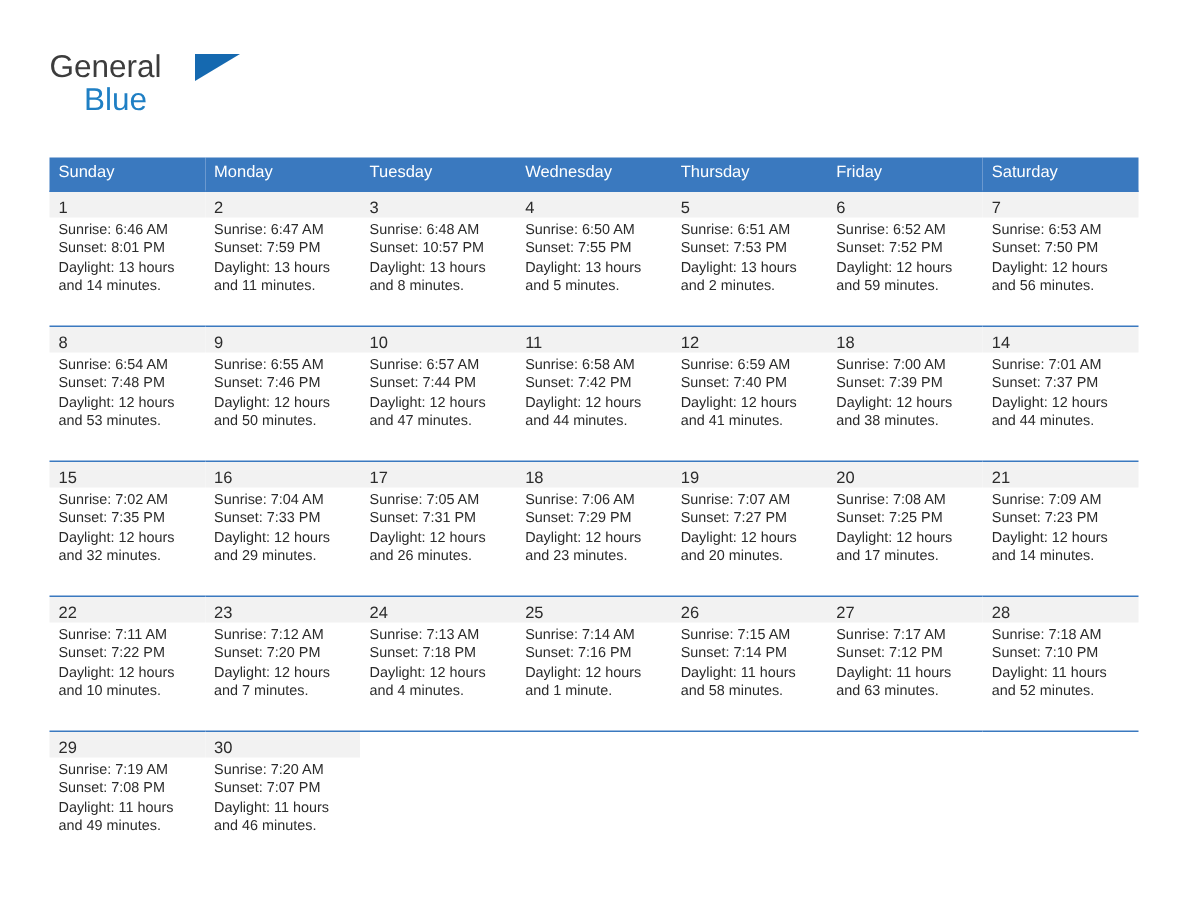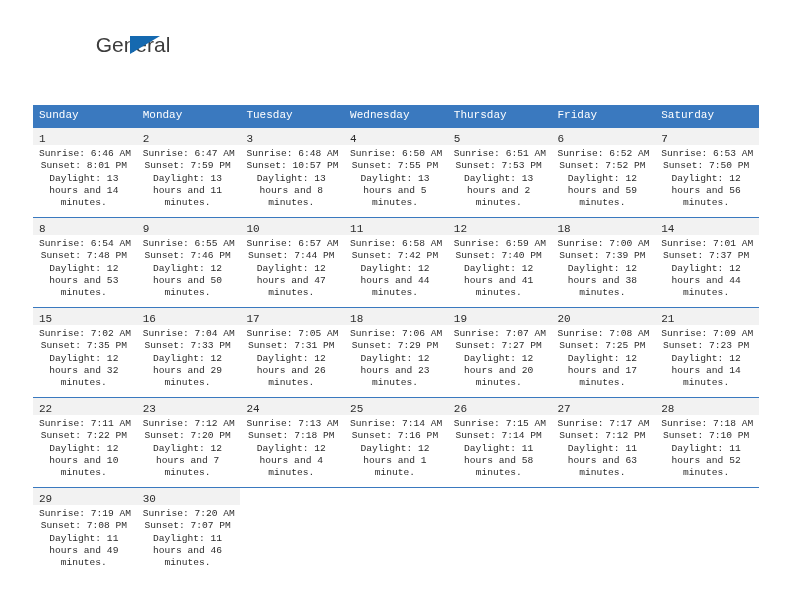--- a/index.html
+++ b/index.html
@@ -36,21 +36,20 @@
     width: 200px;
     height: 56px;
   }
   .logo-general {
     font-size: 21px;
     color: #3c3c3c;
     letter-spacing: 0px;
     line-height: 22px;
     display: block;
     font-weight: 400;
-    text-align: center;
   }
   .logo-blue {
     font-size: 21px;
     color: #1f7fc4;
     line-height: 22px;
     display: block;
     margin-left: 23px;
     font-weight: 400;
   }
   .logo-triangle {
@@ -88,21 +87,20 @@
   .calendar {
     position: absolute;
     left: 33px;
     top: 105px;
     width: 726px;
   }
   .cal-table {
     width: 100%;
     border-collapse: collapse;
     table-layout: fixed;
-    font-family: Liberation Mono, monospace;
   }
   .cal-head th {
     background: #3a79bf;
     color: #ffffff;
     font-size: 11px;
     font-weight: 400;
     text-align: left;
     padding: 4px 0 5px 6px;
     line-height: 13px;
   }
@@ -127,38 +125,38 @@
   .daynum {
     font-size: 11px;
     color: #2b2b2b;
     line-height: 14px;
   }
   .dayinfo {
     padding: 3px 8px 0 6px;
     font-size: 9.6px;
     line-height: 12.3px;
     color: #2b2b2b;
-    text-align: center;
   }
   .dayinfo div {
     white-space: nowrap;
   }
   .dayinfo .daylight-line {
     white-space: normal;
   }
 </style>
 </head>
 <body>
 
 <div class="page">
 
   <div class="topbar">
 
     <div class="logo">
       <span class="logo-general">General</span>
+      <span class="logo-blue">Blue</span>
       <span class="logo-triangle"></span>
     </div>
 
     <div class="title-block">
     </div>
 
   </div>
 
   <div class="calendar">
     <table class="cal-table">

